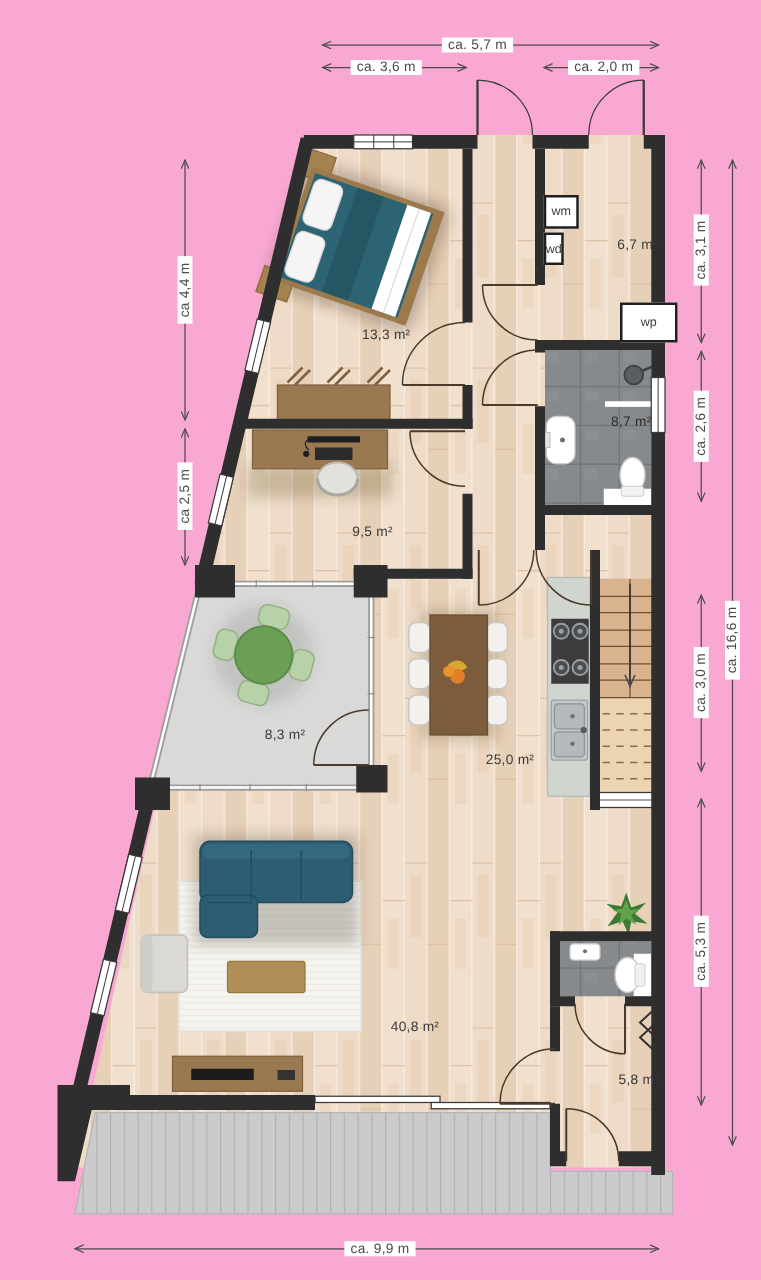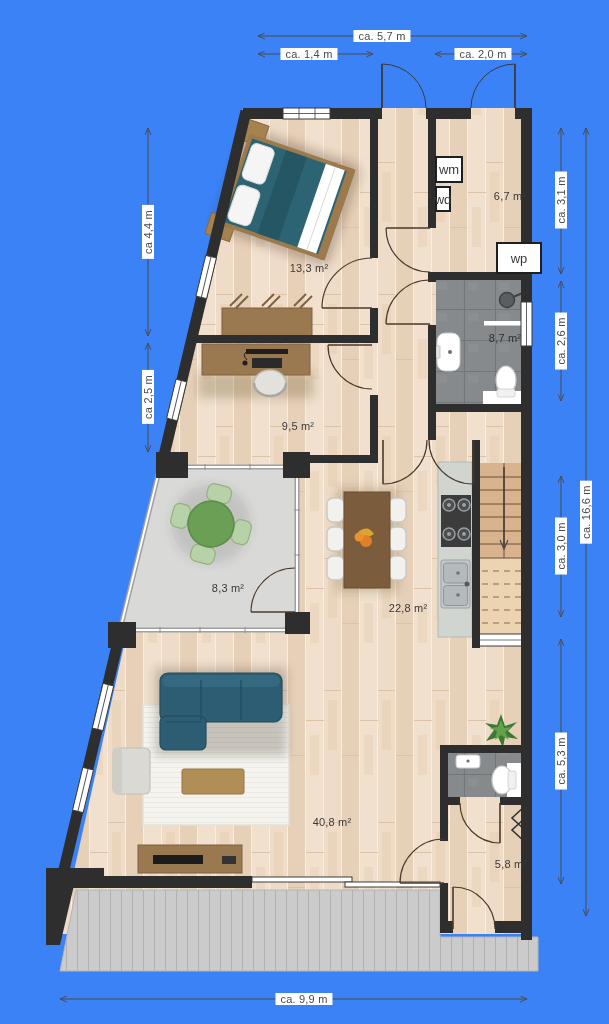--- a/index.html
+++ b/index.html
@@ -1,26 +1,26 @@
 <!DOCTYPE html>
 <html><head>
 <meta charset="utf-8">
 <style>
   html,body{margin:0;padding:0;background:#ffffff;}
-  #stage{position:relative;width:609px;height:1024px;background:#3b82f6;overflow:hidden;
+  #stage{position:relative;width:609px;height:1024px;background:#f9a8d4;overflow:hidden;
          font-family:"Liberation Sans", sans-serif;}
   svg{position:absolute;left:0;top:0;}
   .lbl{position:absolute;transform:translate(-50%,-50%);white-space:nowrap;
        font-size:11px;color:#3d3d3d;letter-spacing:.2px;padding-left:36px;}
   .dim{font-size:11px;color:#4b4b4b;background:#ffffff;padding:0 5px;}
   .vdim{transform:translate(-50%,-50%) rotate(-90deg);}
   .room{font-size:11px;color:#3a3a3a;background:transparent;}
   .appl{position:absolute;box-sizing:border-box;border:2px solid #1f1f1f;background:#ffffff;
         display:flex;align-items:center;justify-content:center;
-        font-size:13px;color:#3a3a3a;}
+        font-size:10px;color:#3a3a3a;}
 </style>
 </head>
 <body>
 
 <div id="stage">
 <svg width="609" height="1024" viewBox="0 0 609 1024">
   <defs>
     <pattern id="wood" width="54" height="132" patternUnits="userSpaceOnUse">
       <rect width="54" height="132" fill="#ecd8c3"></rect>
       <rect x="0" width="17" height="132" fill="#eedbc8"></rect>
@@ -414,36 +414,36 @@
     <line x1="561" y1="128" x2="561" y2="274" marker-start="url(#arr)" marker-end="url(#arr)"></line>
     <line x1="561" y1="281" x2="561" y2="401" marker-start="url(#arr)" marker-end="url(#arr)"></line>
     <line x1="561" y1="476" x2="561" y2="617" marker-start="url(#arr)" marker-end="url(#arr)"></line>
     <line x1="561" y1="639" x2="561" y2="884" marker-start="url(#arr)" marker-end="url(#arr)"></line>
     <line x1="586" y1="128" x2="586" y2="916" marker-start="url(#arr)" marker-end="url(#arr)"></line>
     <line x1="60" y1="999" x2="527" y2="999" marker-start="url(#arr)" marker-end="url(#arr)"></line>
   </g>
 </svg>
 
   <div class="lbl dim" style="left:382px;top:36px">ca. 5,7 m</div>
-  <div class="lbl dim" style="left:309px;top:54px">ca. 1,4 m</div>
+  <div class="lbl dim" style="left:309px;top:54px">ca. 3,6 m</div>
   <div class="lbl dim" style="left:483px;top:54px">ca. 2,0 m</div>
   <div class="lbl dim vdim" style="left:148px;top:232px">ca 4,4 m</div>
   <div class="lbl dim vdim" style="left:148px;top:397px">ca 2,5 m</div>
   <div class="lbl dim vdim" style="left:561px;top:200px">ca. 3,1 m</div>
   <div class="lbl dim vdim" style="left:561px;top:341px">ca. 2,6 m</div>
   <div class="lbl dim vdim" style="left:561px;top:546px">ca. 3,0 m</div>
   <div class="lbl dim vdim" style="left:561px;top:761px">ca. 5,3 m</div>
   <div class="lbl dim vdim" style="left:586px;top:512px">ca. 16,6 m</div>
   <div class="lbl dim" style="left:304px;top:999px">ca. 9,9 m</div>
 
   <div class="lbl room" style="left:291px;top:268px">13,3 m²</div>
   <div class="lbl room" style="left:492px;top:196px">6,7 m²</div>
   <div class="lbl room" style="left:487px;top:338px;color:#2e2e2e">8,7 m²</div>
   <div class="lbl room" style="left:280px;top:426px">9,5 m²</div>
   <div class="lbl room" style="left:210px;top:588px">8,3 m²</div>
-  <div class="lbl room" style="left:390px;top:608px">22,8 m²</div>
+  <div class="lbl room" style="left:390px;top:608px">25,0 m²</div>
   <div class="lbl room" style="left:314px;top:822px">40,8 m²</div>
   <div class="lbl room" style="left:493px;top:864px">5,8 m²</div>
 
   <div class="appl" style="left:435px;top:156px;width:28px;height:27px">wm</div>
   <div class="appl" style="left:435px;top:186px;width:16px;height:26px">wd</div>
   <div class="appl" style="left:496px;top:242px;width:46px;height:32px">wp</div>
 </div>
 
 </body></html>

